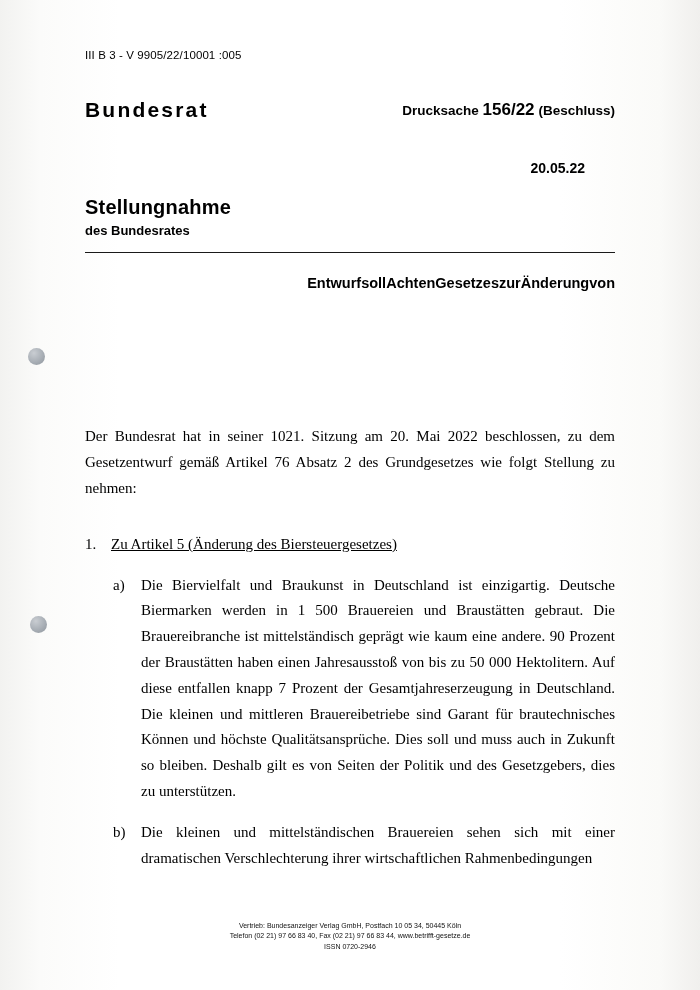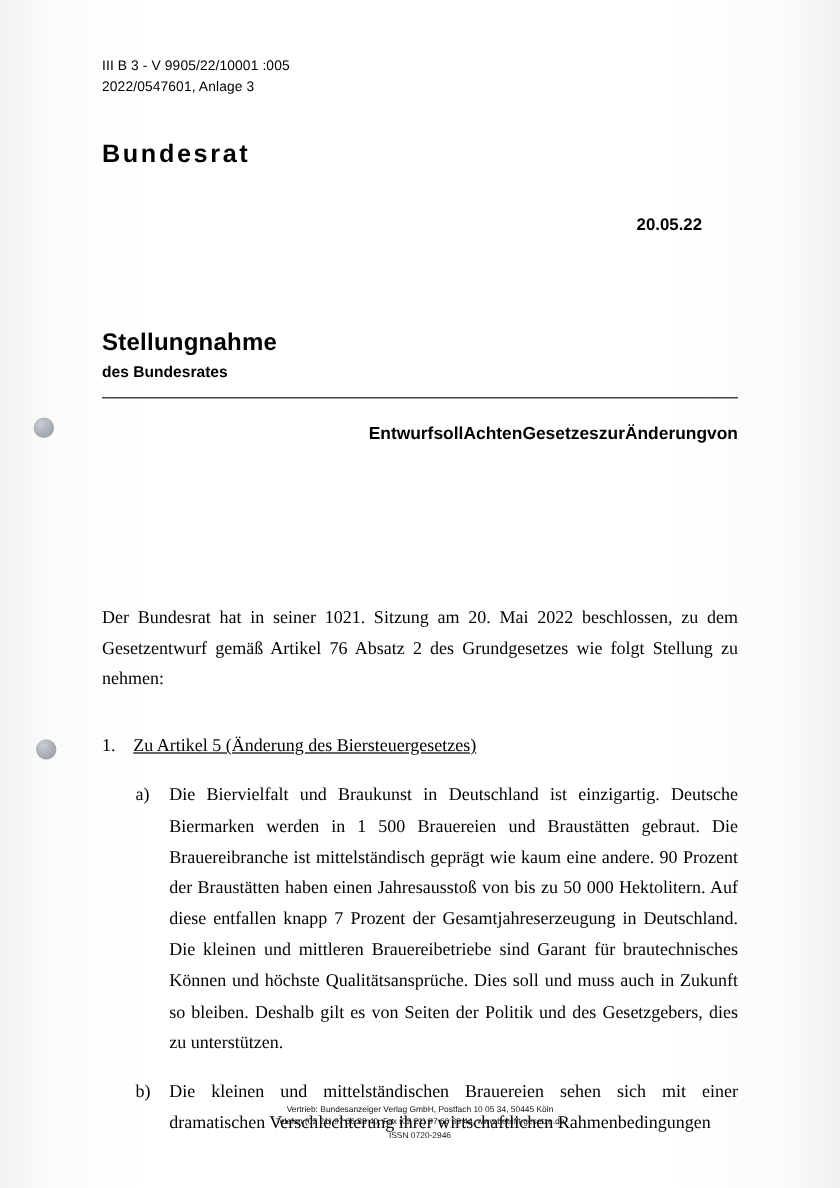--- a/index.html
+++ b/index.html
@@ -82,21 +82,21 @@
   .datum {
     font-family: "Liberation Sans", sans-serif;
     font-size: 14px;
     font-weight: bold;
     text-align: right;
     margin-top: 38px;
     padding-right: 30px;
   }
 
   .doctype {
-    margin-top: 80px;
+    margin-top: 20px;
   }
   .doctype .t1 {
     font-family: "Liberation Sans", sans-serif;
     font-size: 20px;
     font-weight: bold;
     letter-spacing: 0.2px;
   }
   .doctype .t2 {
     font-family: "Liberation Sans", sans-serif;
     font-size: 13px;
@@ -182,25 +182,29 @@
 
 <div class="page">
 
   <div class="hole hole-1"></div>
   <div class="hole hole-2"></div>
 
   <div class="content">
 
     <div class="ref">
       <div>III B 3 - V 9905/22/10001 :005</div>
-      <div>2022/0547601, Anlage 3</div>
     </div>
 
     <div class="titlerow">
       <div class="bundesrat">Bundesrat</div>
+      <div class="drucksache">
+        <span class="lead">Drucksache</span>
+        <span class="num">156/22</span>
+        <span class="suffix">(Beschluss)</span>
+      </div>
     </div>
 
     <div class="datum">20.05.22</div>
 
     <div class="doctype">
       <div class="t1">Stellungnahme</div>
       <div class="t2">des Bundesrates</div>
     </div>
 
     <hr class="rule">

